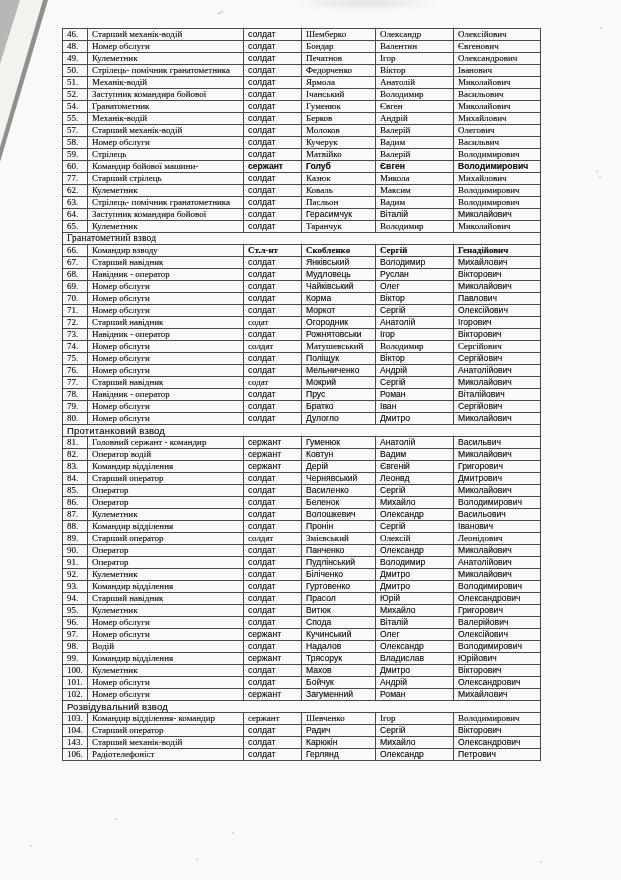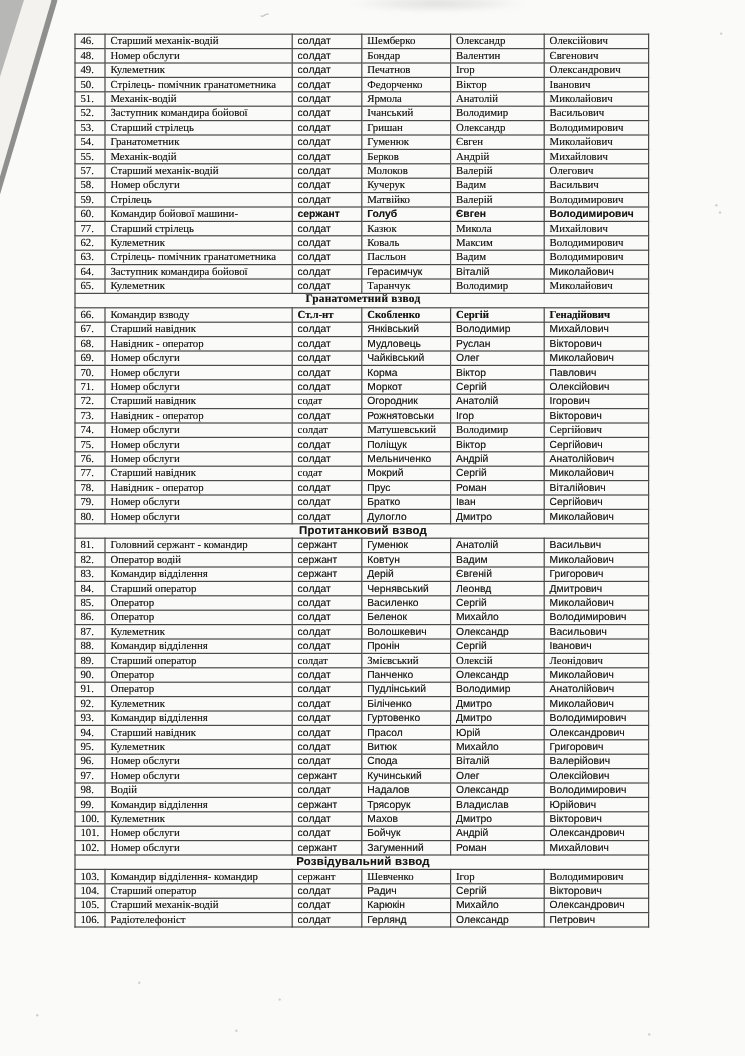--- a/index.html
+++ b/index.html
@@ -33,21 +33,21 @@
   table.doc td{
     border:1px solid #4a4a48;
     height:11px;
     padding:0 2px 0 4px;
     white-space:nowrap;overflow:hidden;
     vertical-align:middle;
     text-shadow:0 0 .4px rgba(45,45,45,.55);
   }
   table.doc{border:1.5px solid #3a3a38;}
   td.section{
-    text-align:center;font-weight:bold;font-size:9.5px;
+    text-align:left;font-weight:normal;font-size:9.5px;
     letter-spacing:.2px;
   }
   .ft{font-family:"Liberation Serif", serif;}
   .fa{font-family:"Liberation Sans", sans-serif;font-size:8.6px;}
   tr.bold td.nmc{font-weight:bold;}
 </style>
 </head>
 <body>
 
 <div class="page">
@@ -118,28 +118,20 @@
         </tr>
         <tr>
           <td class="ft">52.</td>
           <td class="ft">Заступник командира бойової</td>
           <td class="fa nmc">солдат</td>
           <td class="ft nmc">Ічанський</td>
           <td class="ft nmc">Володимир</td>
           <td class="ft nmc">Васильович</td>
         </tr>
         <tr>
-          <td class="ft">53.</td>
-          <td class="ft">Старший стрілець</td>
-          <td class="fa nmc">солдат</td>
-          <td class="ft nmc">Гришан</td>
-          <td class="ft nmc">Олександр</td>
-          <td class="ft nmc">Володимирович</td>
-        </tr>
-        <tr>
           <td class="ft">54.</td>
           <td class="ft">Гранатометник</td>
           <td class="fa nmc">солдат</td>
           <td class="ft nmc">Гуменюк</td>
           <td class="ft nmc">Євген</td>
           <td class="ft nmc">Миколайович</td>
         </tr>
         <tr>
           <td class="ft">55.</td>
           <td class="ft">Механік-водій</td>
@@ -535,21 +527,21 @@
         </tr>
         <tr>
           <td class="ft">104.</td>
           <td class="ft">Старший оператор</td>
           <td class="fa nmc">солдат</td>
           <td class="fa nmc">Радич</td>
           <td class="fa nmc">Сергій</td>
           <td class="fa nmc">Вікторович</td>
         </tr>
         <tr>
-          <td class="ft">105.</td>
+          <td class="ft">143.</td>
           <td class="ft">Старший механік-водій</td>
           <td class="fa nmc">солдат</td>
           <td class="fa nmc">Карюкін</td>
           <td class="fa nmc">Михайло</td>
           <td class="fa nmc">Олександрович</td>
         </tr>
         <tr>
           <td class="ft">106.</td>
           <td class="ft">Радіотелефоніст</td>
           <td class="fa nmc">солдат</td>

